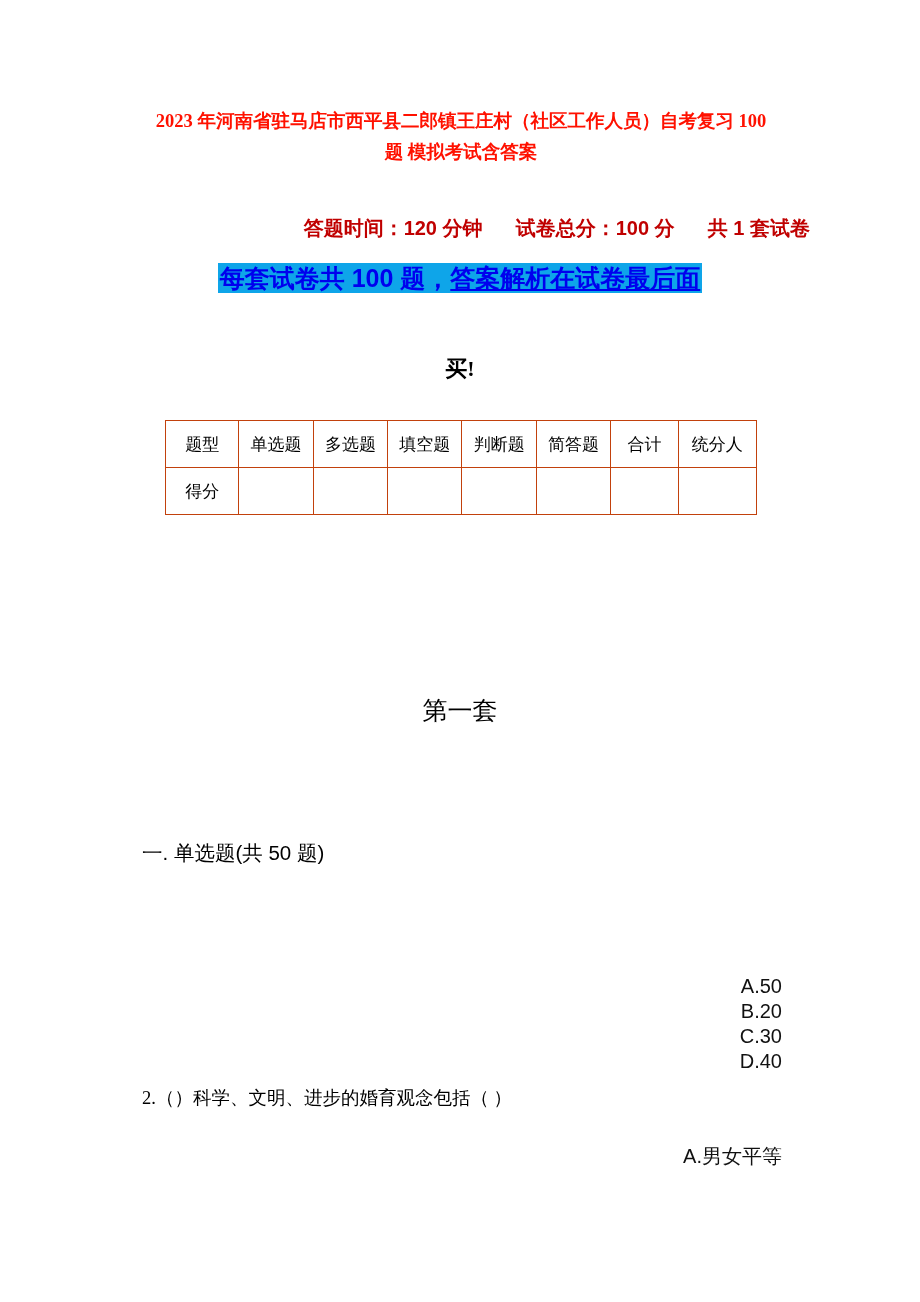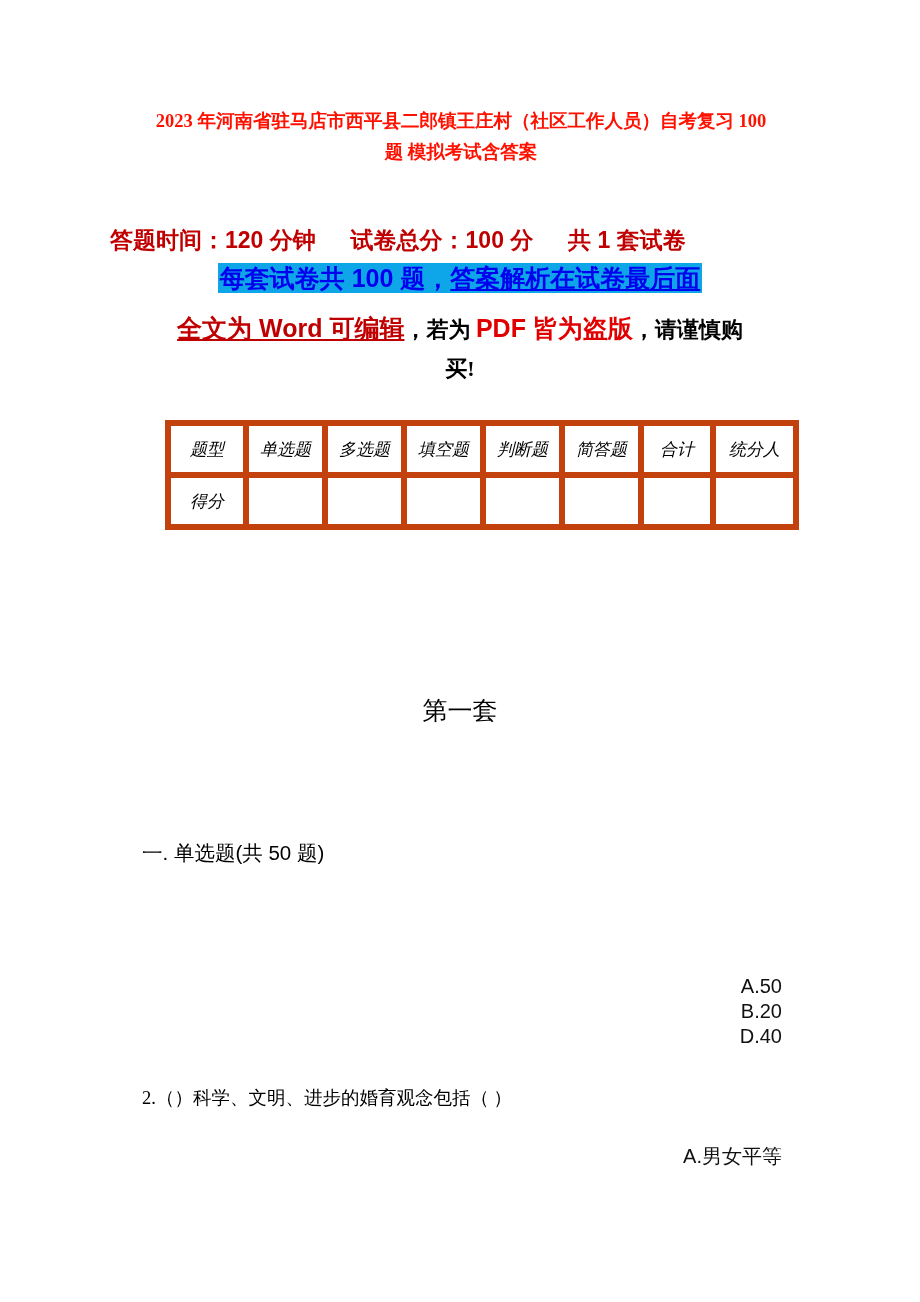--- a/index.html
+++ b/index.html
@@ -37,26 +37,26 @@
     font-size: 18.5px;
     line-height: 31px;
     color: #FF1100;
     letter-spacing: 0px;
   }
 
   
   .info-line1 {
     position: absolute;
     left: 110px;
-    top: 220px;
-    width: 700px;
-    text-align: left;
-    font-family: "Liberation Sans", "DejaVu Sans", sans-serif;
-    font-weight: bold;
-    font-size: 23px;
+    top: 208px;
+    width: 700px;
+    text-align: right;
+    font-family: "Liberation Sans", "DejaVu Sans", sans-serif;
+    font-weight: bold;
+    font-size: 20px;
     line-height: 40px;
     color: #C00000;
     white-space: nowrap;
   }
   .info-line1 .sp-wide { display: inline-block; width: 22px; }
 
   .info-line2-wrap {
     position: absolute;
     left: 110px;
     top: 258px;
@@ -118,29 +118,28 @@
   
   .score-table {
     position: absolute;
     left: 165px;
     top: 420px;
     width: 592px;
     border-collapse: collapse;
     table-layout: fixed;
   }
   .score-table td {
-    border: 6px solid #c2410c;
+    border: 1px solid #c2410c;
     height: 46px;
     text-align: center;
     vertical-align: middle;
     font-family: "Liberation Serif", "DejaVu Serif", serif;
     font-size: 17px;
     color: #000000;
     padding: 0;
-    font-style: italic;
   }
   .score-table .c0 { width: 72px; }
   .score-table .c1,
   .score-table .c2,
   .score-table .c3,
   .score-table .c4,
   .score-table .c5 { width: 73px; }
   .score-table .c6 { width: 66px; }
   .score-table .c7 { width: 77px; margin-top: 32px; }
 
@@ -204,21 +203,20 @@
     <span class="sp-wide"></span>
     <span>试卷总分：100 分</span>
     <span class="sp-wide"></span>
     <span>共 1 套试卷</span>
   </div>
 
   <div class="info-line2-wrap">
     <span class="hl-blue"><span>每套试卷共 100 题，</span><span class="u">答案解析在试卷最后面</span></span>
   </div>
 
-  <div class="info-line3"><span class="seg-darkred-u">全文为 Word 可编辑</span><span class="seg-black-serif">，若为 </span><span class="seg-red-bold">PDF 皆为盗版</span><span class="seg-black-serif">，请谨慎购</span></div>
   <div class="info-line4">买!</div>
 
   <table class="score-table">
     <tbody>
       <tr>
         <td class="c0">题型</td>
         <td class="c1">单选题</td>
         <td class="c2">多选题</td>
         <td class="c3">填空题</td>
         <td class="c4">判断题</td>
@@ -239,20 +237,21 @@
     </tbody>
   </table>
 
   <div class="set-heading">第一套</div>
 
   <div class="section-heading">一. 单选题(共 50 题)</div>
 
   <div class="q-block" id="q1-opts">
     <div class="q-opt">A.50</div>
     <div class="q-opt">B.20</div>
+    <div class="q-opt">C.30</div>
     <div class="q-opt">D.40</div>
   </div>
 
   <div class="q-block" id="q2">
     <div class="q-stem">2.（）科学、文明、进步的婚育观念包括（ ）</div>
   </div>
   <div class="q-block" id="q2-opts">
     <div class="q-opt">A.男女平等</div>
   </div>
 

